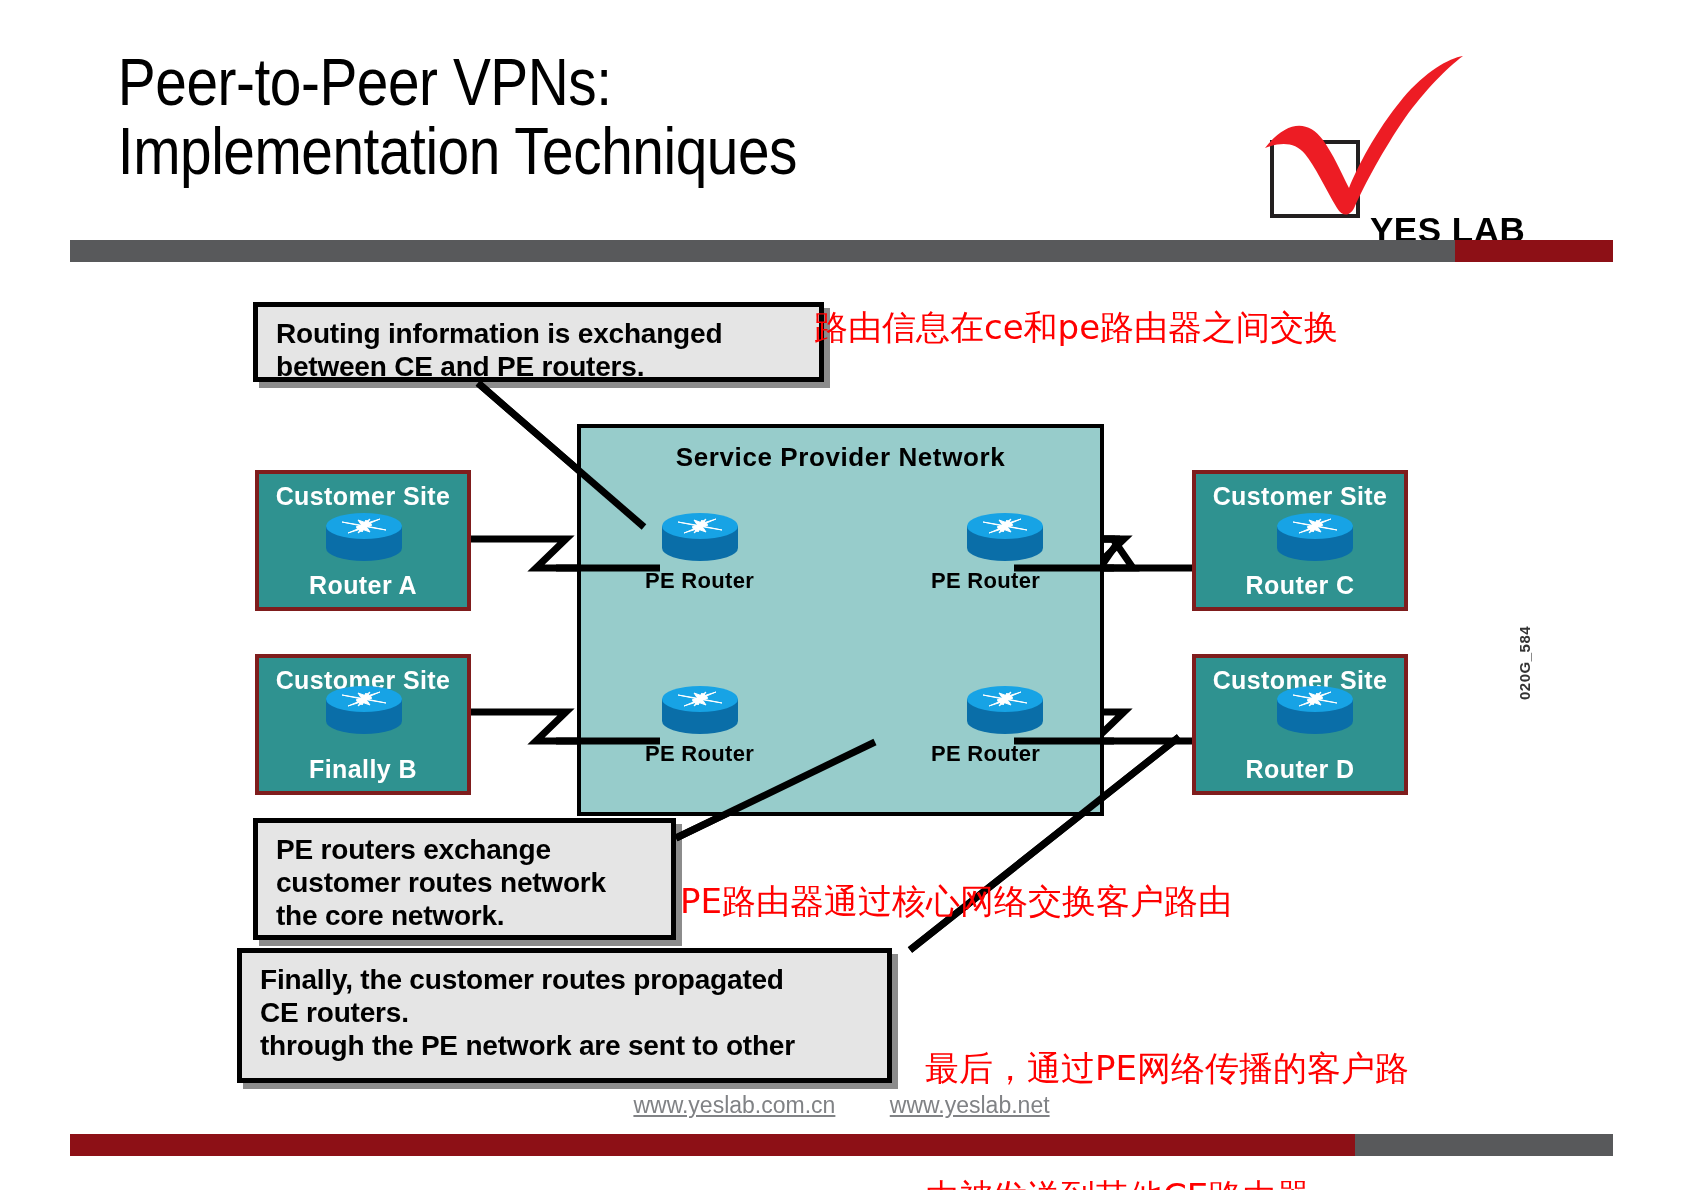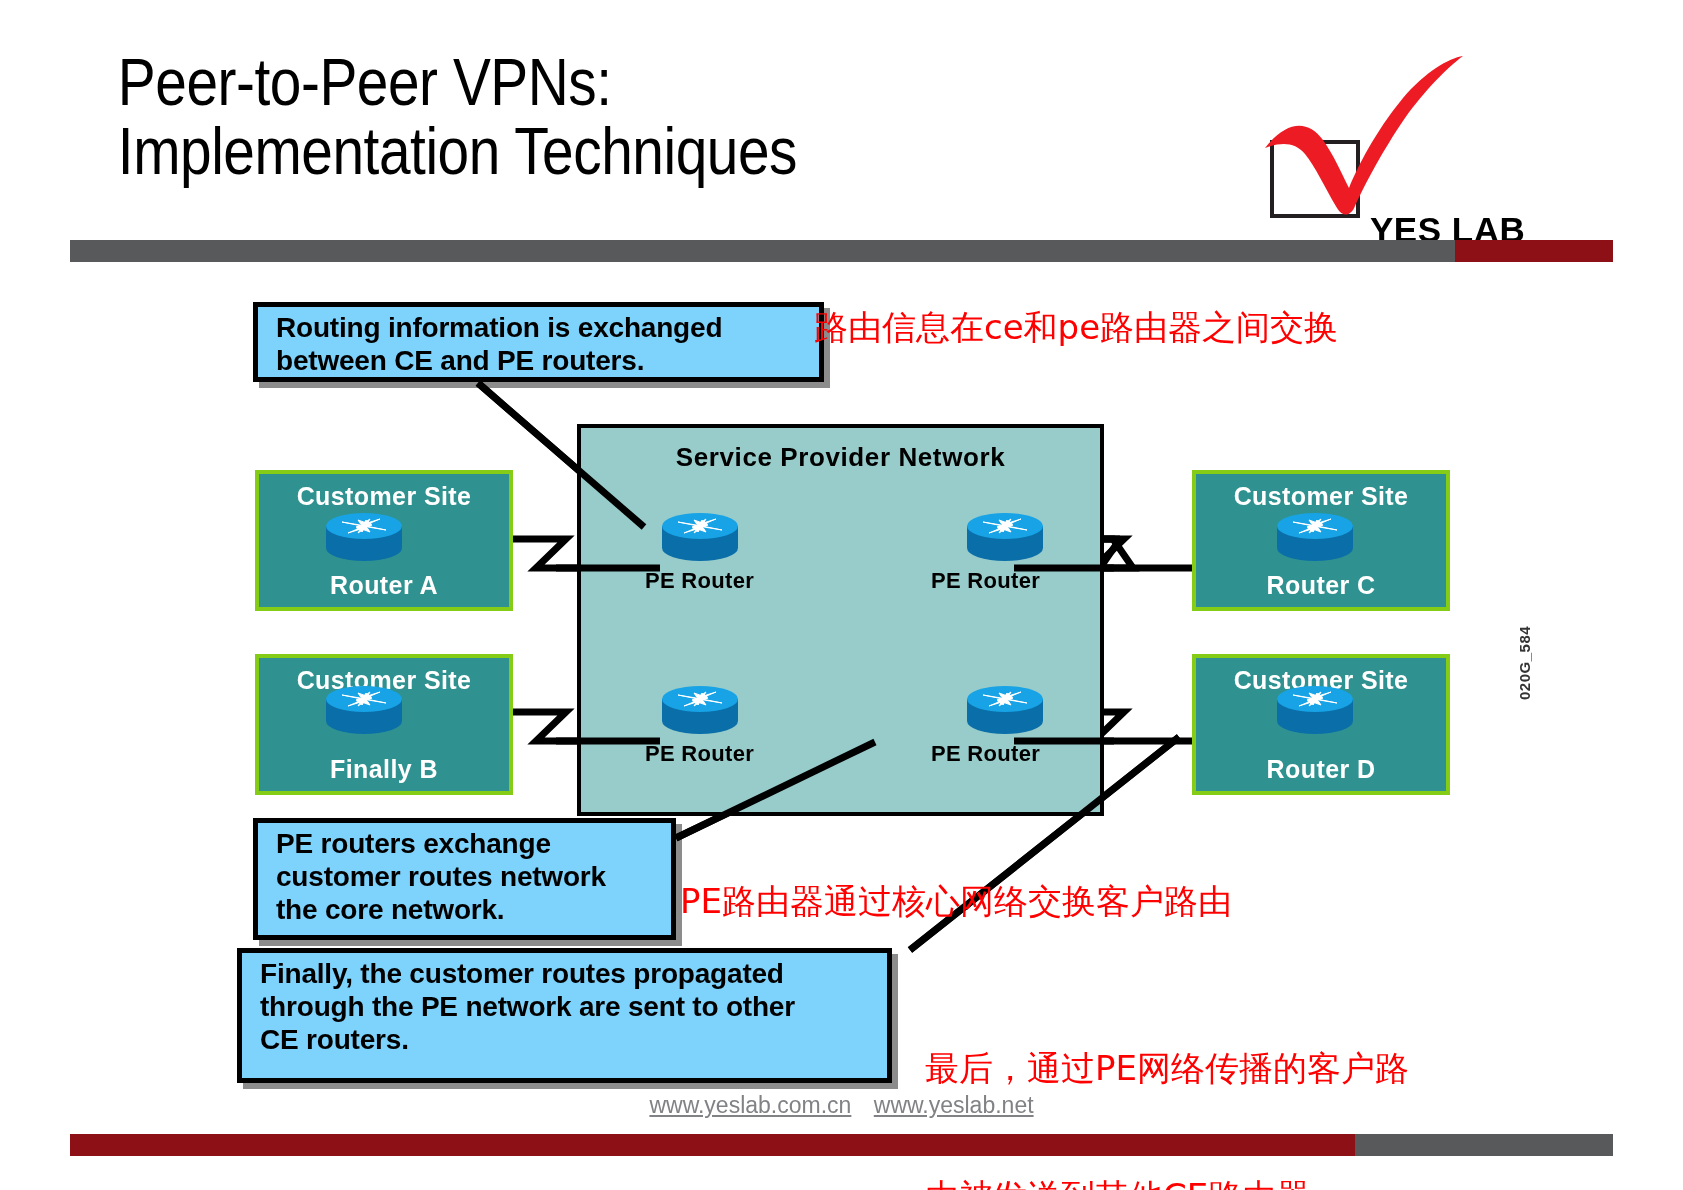--- a/index.html
+++ b/index.html
@@ -110,24 +110,24 @@
     text-align: center;
     font-size: 26px;
     font-weight: bold;
     color: #000000;
     letter-spacing: 0.6px;
   }
 
   
   .cust-site {
     position: absolute;
-    width: 258px;
+    width: 216px;
     height: 141px;
     background: #2f9290;
-    border: 4px solid #84cc16;
+    border: 4px solid #7f1d1d;
     box-sizing: border-box;
   }
   #cust-a { left: 255px;  top: 470px; }
   #cust-b { left: 255px;  top: 654px; }
   #cust-c { left: 1192px; top: 470px; }
   #cust-d { left: 1192px; top: 654px; }
 
   .cust-title {
     position: absolute;
     left: 0;
@@ -172,25 +172,25 @@
     left: 0;
     top: 0;
     width: 1683px;
     height: 1190px;
     pointer-events: none;
   }
 
   
   .callout {
     position: absolute;
-    background: #7dd3fc;
+    background: #e5e5e5;
     border: 5px solid #000000;
     box-sizing: border-box;
     box-shadow: 6px 6px 0 rgba(0,0,0,0.45);
-    padding: 4px 14px 12px 18px;
+    padding: 10px 14px 12px 18px;
   }
   .callout p {
     margin: 0;
     font-size: 28px;
     font-weight: bold;
     color: #000000;
     line-height: 1.18;
     letter-spacing: -0.2px;
   }
   #callout-1 { left: 253px; top: 302px;  width: 571px; height: 80px; }
@@ -229,21 +229,21 @@
     position: absolute;
     left: 0;
     top: 1092px;
     width: 1683px;
     text-align: center;
     font-size: 23px;
     color: #808285;
   }
   #footer-links span {
     text-decoration: underline;
-    margin: 0 8px;
+    margin: 0 24px;
   }
 </style>
 </head>
 <body>
 
 <div id="title-block">
   <div class="title-line">Peer-to-Peer VPNs:</div>
   <div class="title-line">Implementation Techniques</div>
 </div>
 
@@ -430,22 +430,22 @@
   </div>
 
   <div class="callout" id="callout-2">
     <p>PE routers exchange</p>
     <p>customer routes network</p>
     <p>the core network.</p>
   </div>
 
   <div class="callout" id="callout-3">
     <p>Finally, the customer routes propagated</p>
+    <p>CE routers.</p>
     <p>through the PE network are sent to other</p>
-    <p>CE routers.</p>
   </div>
 
   <div class="zh" id="zh-1">路由信息在ce和pe路由器之间交换</div>
   <div class="zh" id="zh-2"><span>PE路由器通过核心网络交换客户路由</span></div>
   <div class="zh" id="zh-3">
     <div>最后，通过PE网络传播的客户路</div>
     <div>由被发送到其他CE路由器。</div>
   </div>
 
   <div id="side-code">020G_584</div>

